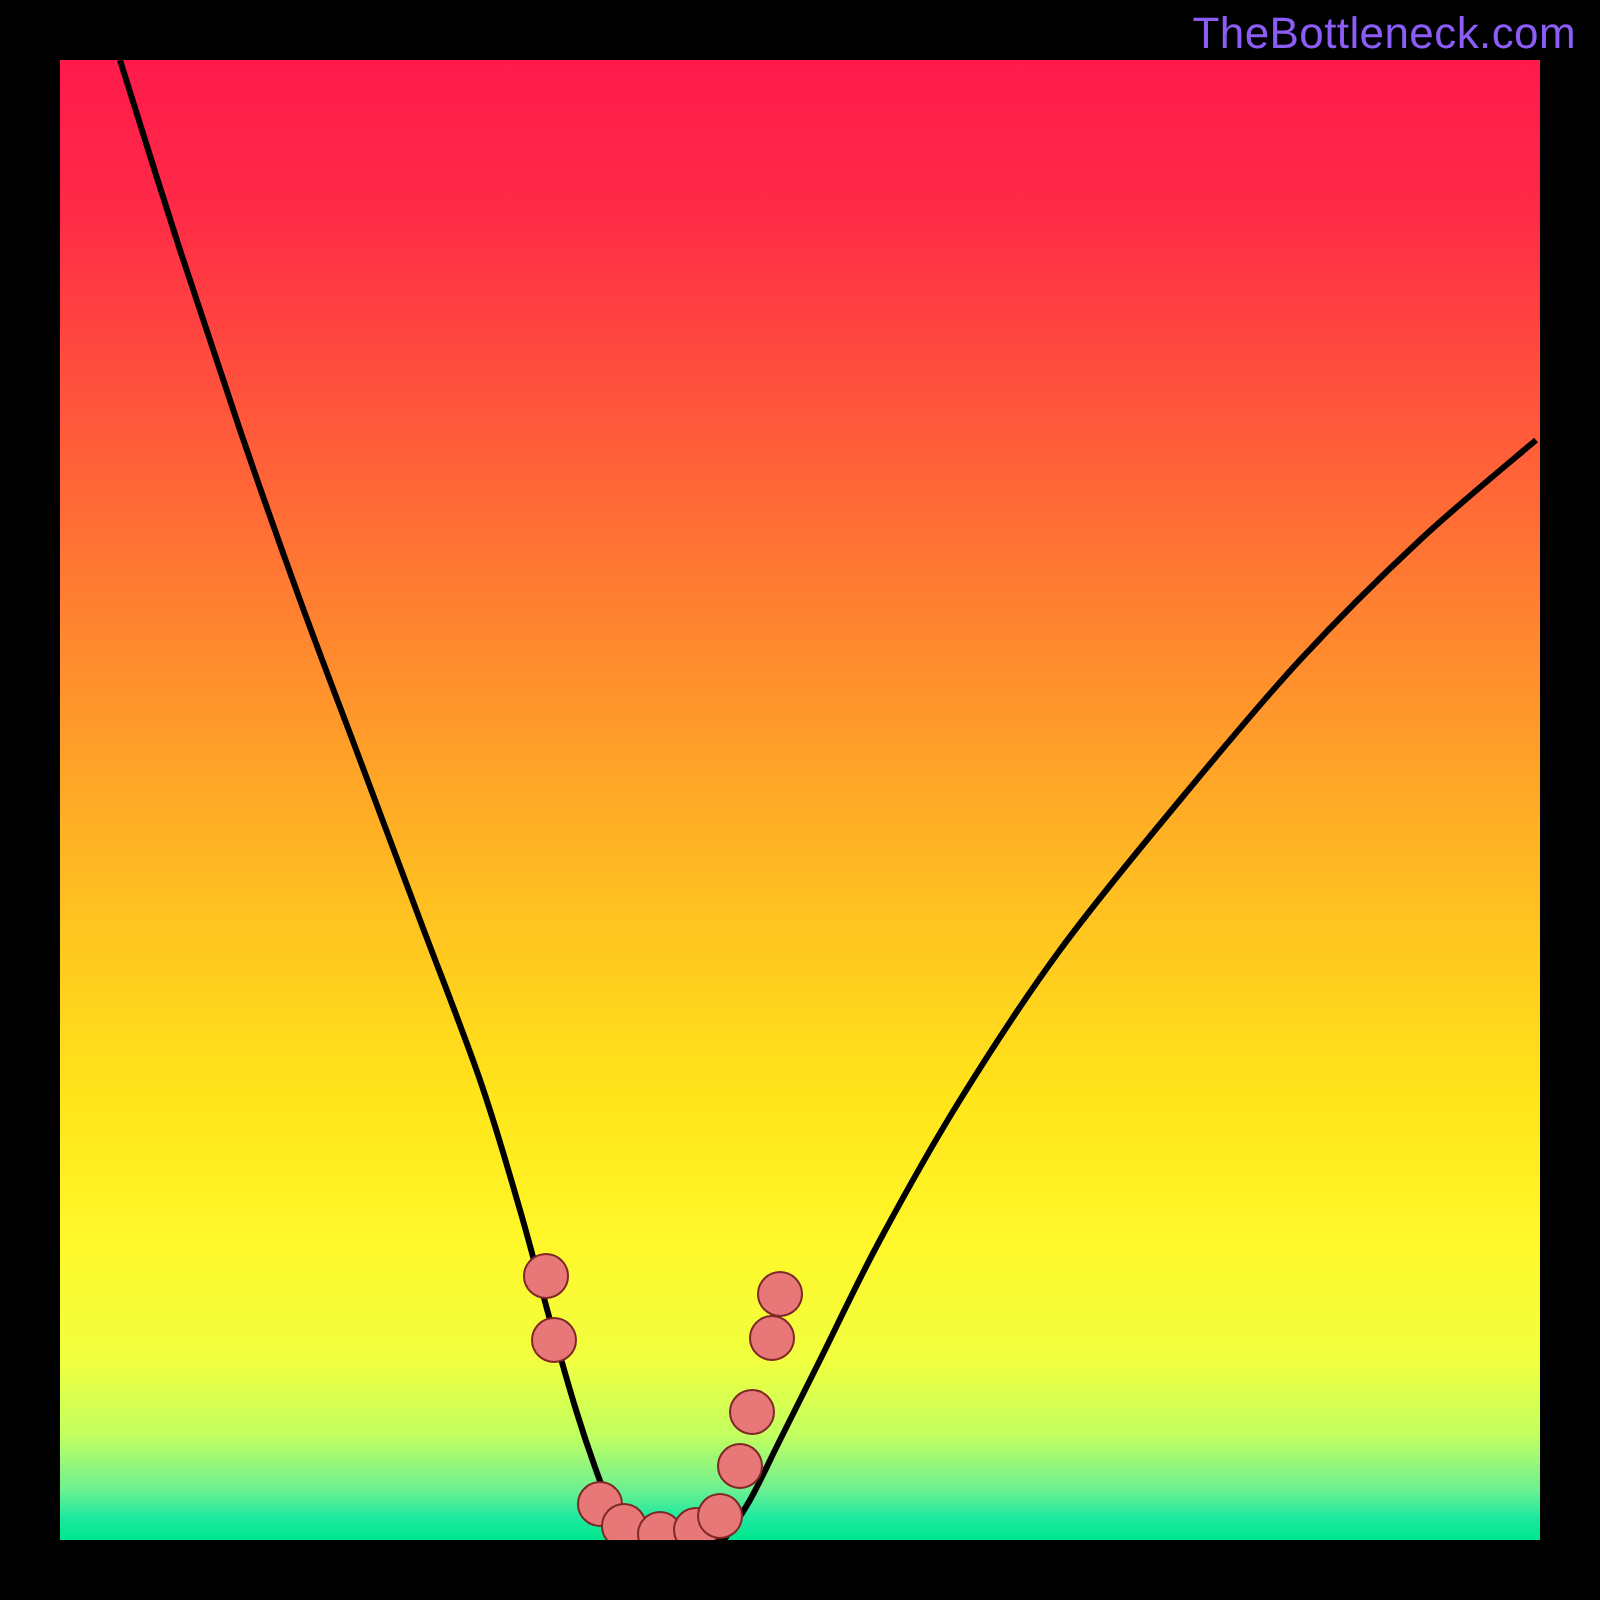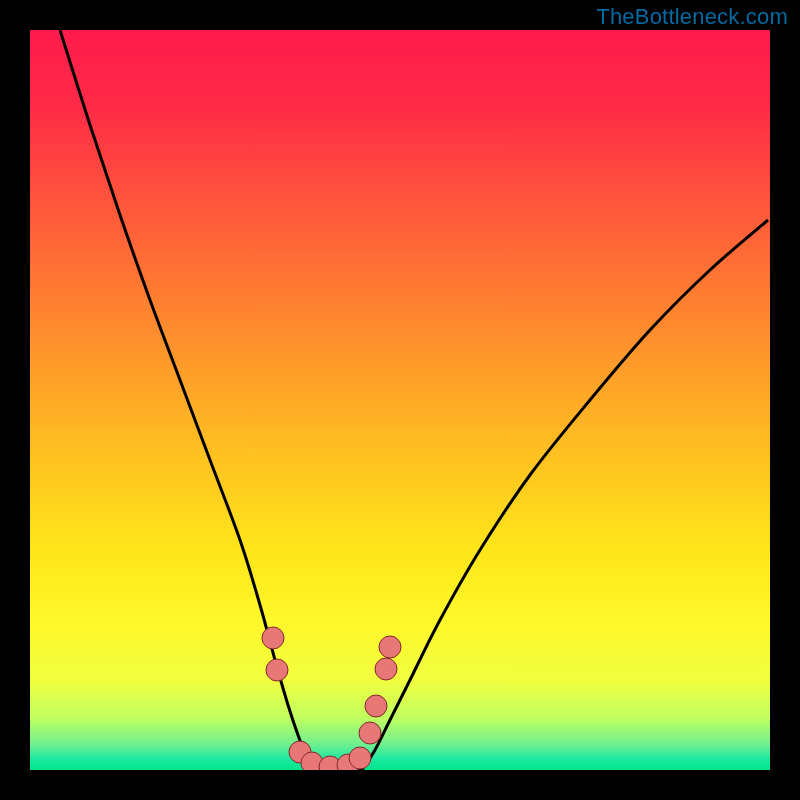--- a/index.html
+++ b/index.html
@@ -39,21 +39,21 @@
     left: 0;
     top: 0;
     width: 740px;
     height: 740px;
     overflow: visible;
   }
   .watermark {
     position: absolute;
     top: 4px;
     right: 12px;
-    color: #0369a1;
+    color: #8b5cf6;
     font-size: 22px;
     font-weight: 500;
     letter-spacing: 0.2px;
   }
 </style>
 </head>
 <body>
 
 <div class="frame">
   <div class="plot-area">

